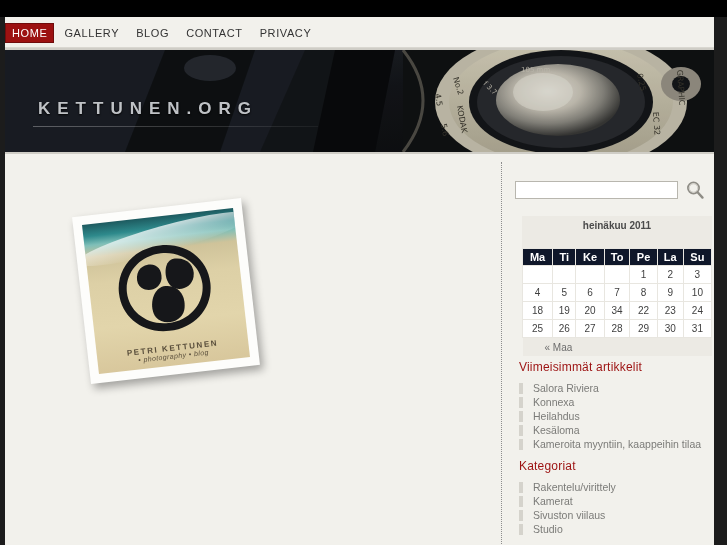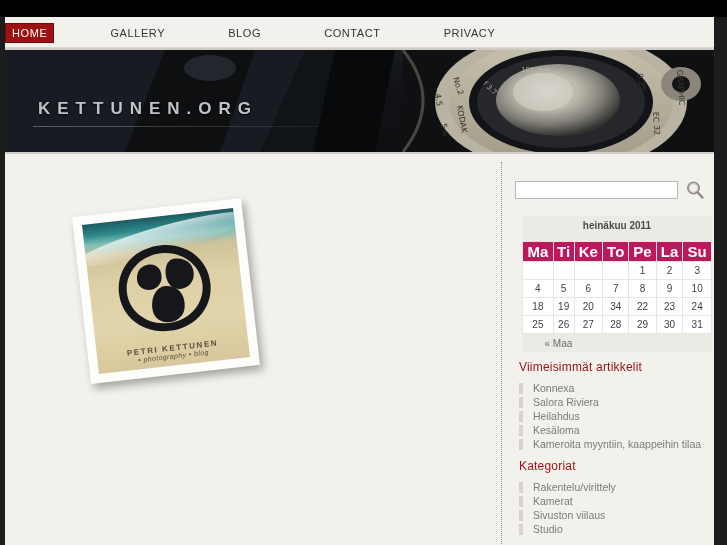--- a/index.html
+++ b/index.html
@@ -58,21 +58,20 @@
     border-bottom: 1px solid #d9d7d0;
     box-sizing: border-box;
   }
   #nav ul {
     list-style: none;
     margin: 0;
     padding: 0;
     display: flex;
     align-items: center;
     height: 31px;
-    gap: 46px;
   }
   #nav li {
     font-size: 11px;
     letter-spacing: 0.6px;
     color: #333;
     padding: 4px 7px 4px 7px;
     margin-right: 3px;
     cursor: pointer;
     white-space: nowrap;
   }
@@ -227,28 +226,28 @@
     position: absolute;
     left: 11px; top: 62px;
     width: 190px;
     border-collapse: collapse;
     font-size: 10px;
   }
   #calendar caption {
     font-size: 10px;
     font-weight: bold;
     color: #4b4b4b;
-    padding: 4px 0 10px 0;
+    padding: 4px 0 17px 0;
     background: #eceae4;
     caption-side: top;
   }
   #calendar th.dow {
-    background: #be185d;
+    background: #0f172a;
     color: #ffffff;
-    font-size: 15px;
+    font-size: 11px;
     font-weight: bold;
     height: 14px;
     border: 1px solid #e8e6e0;
     text-align: center;
   }
   #calendar td {
     background: #ffffff;
     color: #3f3f3f;
     font-size: 10px;
     text-align: center;
@@ -472,22 +471,22 @@
             <td colspan="7">
               <a>« Maa</a>
             </td>
           </tr>
         </tfoot>
       </table>
 
       <div class="widget" id="w-recent">
         <h3>Viimeisimmät artikkelit</h3>
         <ul id="recent-list">
+            <li>Salora Riviera</li>
             <li>Konnexa</li>
-            <li>Salora Riviera</li>
             <li>Heilahdus</li>
             <li>Kesäloma</li>
             <li>Kameroita myyntiin, kaappeihin tilaa</li>
           </ul>
       </div>
 
       <div class="widget" id="w-cats">
         <h3>Kategoriat</h3>
         <ul id="cats-list">
             <li>Rakentelu/virittely</li>

